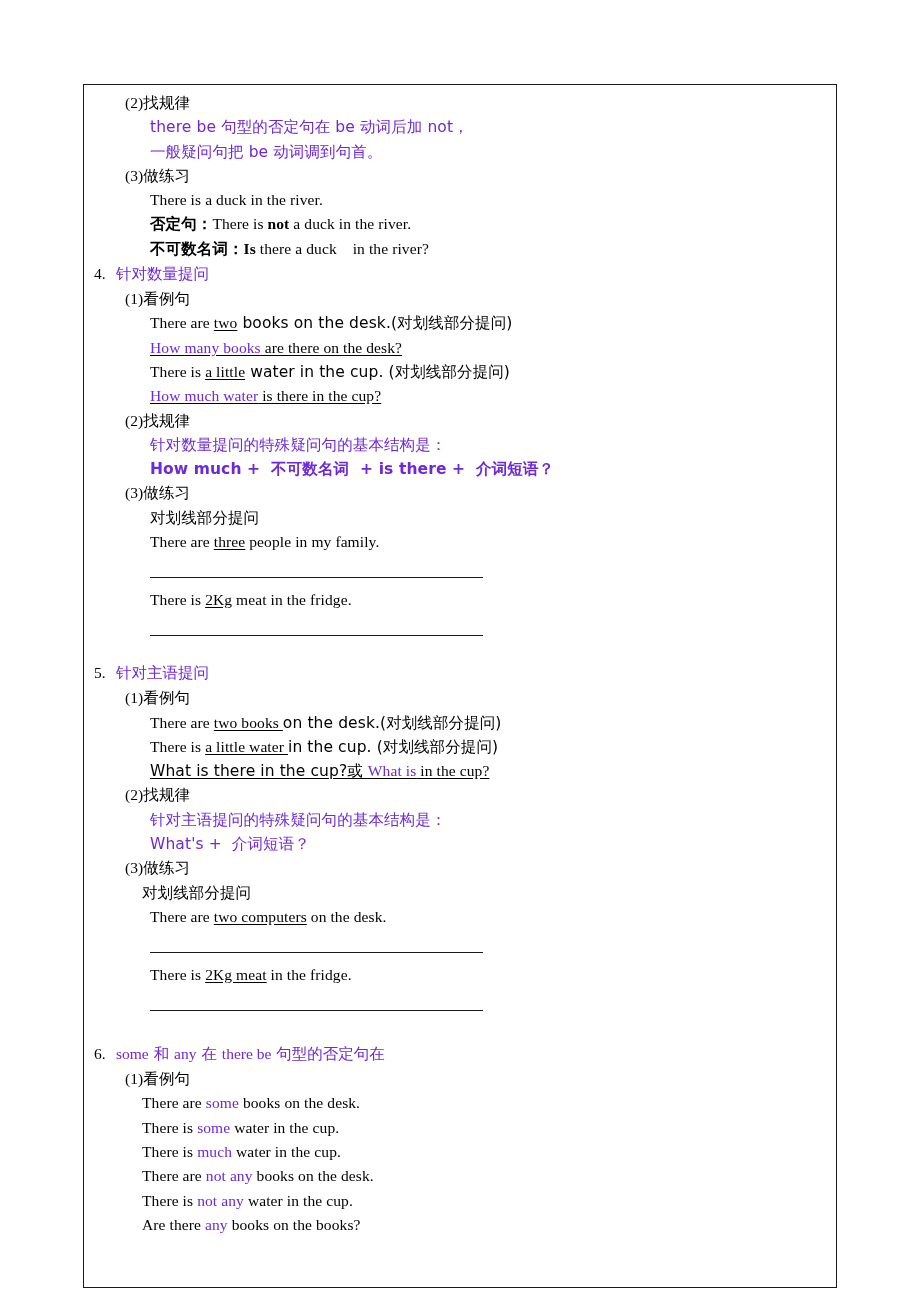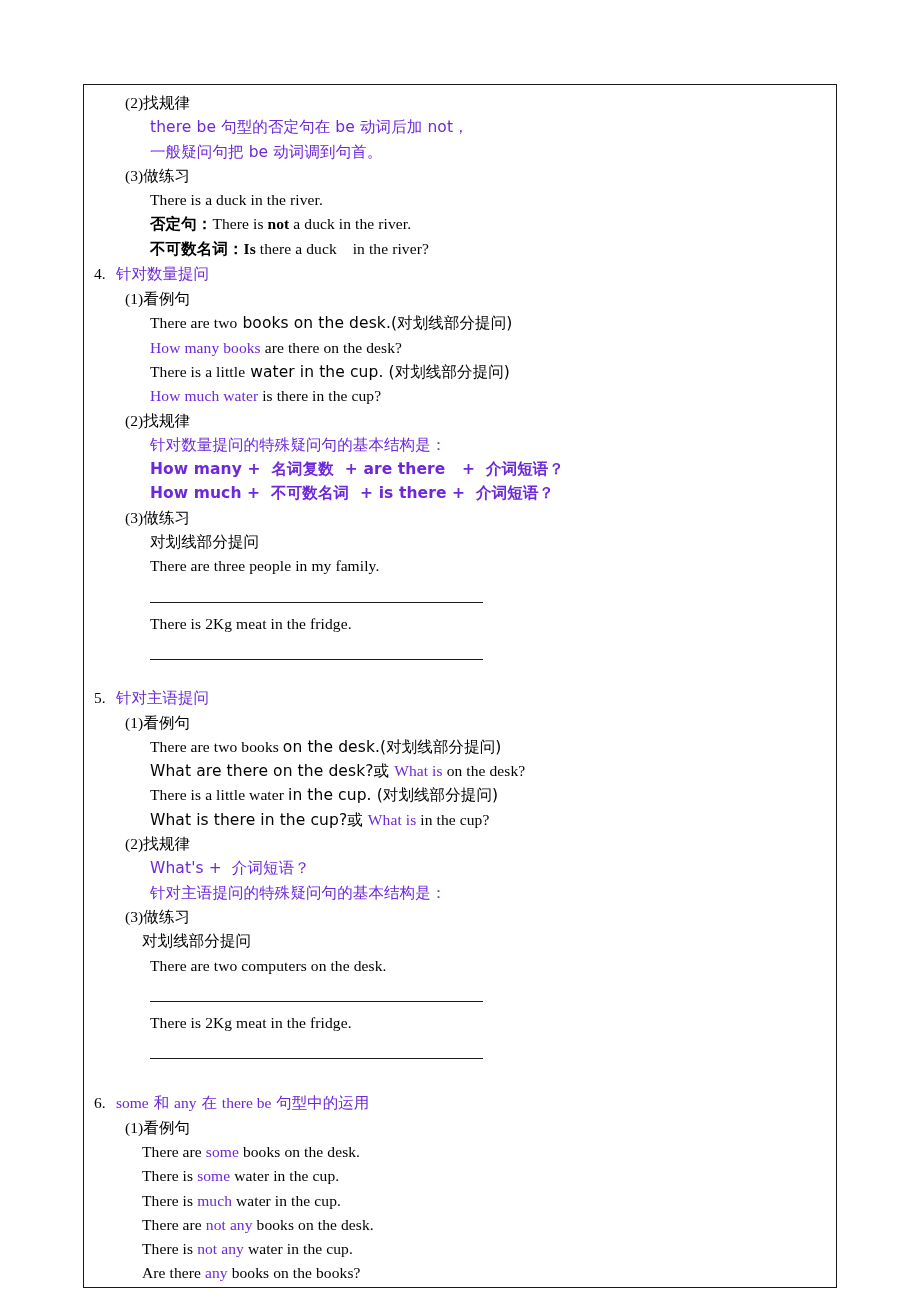--- a/index.html
+++ b/index.html
@@ -42,21 +42,21 @@
   
   .ln {
     font-size: 15.5px;
     line-height: 24.3px;
     white-space: pre;
     letter-spacing: 0.1px;
   }
   .red   { color: #6d28d9; }
   .black { color: #000000; }
   .b     { font-weight: bold; }
-  .u     { text-underline-offset: 1.5px; }
+  .u     { text-decoration: underline; text-underline-offset: 1.5px; }
 
   
   .lvl-num   { padding-left: 2px; }     
   .lvl-sub   { padding-left: 33px; }    
   .lvl-body  { padding-left: 58px; }    
   .lvl-body2 { padding-left: 50px; }    
 
   .numhead {
     font-size: 15.5px;
     line-height: 26px;
@@ -105,54 +105,52 @@
       <div class="ln lvl-body black"><span class="b cjk">不可数名词：</span><span class="b">Is</span><span> there a duck    in the river?</span></div>
 
       <div class="numhead lvl-num"><span class="idx">4.</span><span class="red cjk">针对数量提问</span></div>
       <div class="ln lvl-sub black">(1)看例句</div>
       <div class="ln lvl-body black"><span>There are </span><span class="u">two</span><span class="cjk"> books on the desk.(对划线部分提问)</span></div>
       <div class="ln lvl-body u"><span class="red">How many books</span><span class="black"> are there on the desk?</span></div>
       <div class="ln lvl-body black"><span>There is </span><span class="u">a little</span><span class="cjk"> water in the cup. (对划线部分提问)</span></div>
       <div class="ln lvl-body u"><span class="red">How much water</span><span class="black"> is there in the cup?</span></div>
       <div class="ln lvl-sub black">(2)找规律</div>
       <div class="ln lvl-body red cjk">针对数量提问的特殊疑问句的基本结构是：</div>
-      <div class="ln lvl-body red b cjk">How many +  名词复数  + are there   +  介词短语？</div>
       <div class="ln lvl-body red b cjk">How much +  不可数名词  + is there +  介词短语？</div>
       <div class="ln lvl-sub black">(3)做练习</div>
       <div class="ln lvl-body black cjk">对划线部分提问</div>
       <div class="ln lvl-body black"><span>There are </span><span class="u">three</span><span> people in my family.</span></div>
       <div class="gap-sm"></div>
       <div class="answer-line"></div>
       <div class="ln lvl-body black"><span>There is </span><span class="u">2Kg</span><span> meat in the fridge.</span></div>
       <div class="gap-sm"></div>
       <div class="answer-line"></div>
 
       <div class="gap-md"></div>
 
       <div class="numhead lvl-num"><span class="idx">5.</span><span class="red cjk">针对主语提问</span></div>
       <div class="ln lvl-sub black">(1)看例句</div>
       <div class="ln lvl-body black"><span>There are </span><span class="u">two books </span><span class="cjk">on the desk.(对划线部分提问)</span></div>
-      <div class="ln lvl-body u"><span class="black cjk">What are there on the desk?或 </span><span class="red">What is</span><span class="black"> on the desk?</span></div>
       <div class="ln lvl-body black"><span>There is </span><span class="u">a little water </span><span class="cjk">in the cup. (对划线部分提问)</span></div>
       <div class="ln lvl-body u"><span class="black cjk">What is there in the cup?或 </span><span class="red">What is</span><span class="black"> in the cup?</span></div>
       <div class="ln lvl-sub black">(2)找规律</div>
+      <div class="ln lvl-body red cjk">针对主语提问的特殊疑问句的基本结构是：</div>
       <div class="ln lvl-body red cjk">What's +  介词短语？</div>
-      <div class="ln lvl-body red cjk">针对主语提问的特殊疑问句的基本结构是：</div>
       <div class="ln lvl-sub black">(3)做练习</div>
       <div class="ln lvl-body2 black cjk">对划线部分提问</div>
       <div class="ln lvl-body black"><span>There are </span><span class="u">two computers</span><span> on the desk.</span></div>
       <div class="gap-sm"></div>
       <div class="answer-line"></div>
       <div class="ln lvl-body black"><span>There is </span><span class="u">2Kg meat</span><span> in the fridge.</span></div>
       <div class="gap-sm"></div>
       <div class="answer-line"></div>
 
       <div class="gap-lg"></div>
 
-      <div class="numhead lvl-num"><span class="idx">6.</span><span class="red">some</span><span class="red cjk"> 和 </span><span class="red">any</span><span class="red cjk"> 在 </span><span class="red">there be</span><span class="red cjk"> 句型中的运用</span></div>
+      <div class="numhead lvl-num"><span class="idx">6.</span><span class="red">some</span><span class="red cjk"> 和 </span><span class="red">any</span><span class="red cjk"> 在 </span><span class="red">there be</span><span class="red cjk"> 句型的否定句在</span></div>
       <div class="ln lvl-sub black">(1)看例句</div>
 
       <div class="ln lvl-body2 black"><span>There are </span><span class="red">some</span><span> books on the desk.</span></div>
       <div class="ln lvl-body2 black"><span>There is </span><span class="red">some</span><span> water in the cup.</span></div>
       <div class="ln lvl-body2 black"><span>There is </span><span class="red">much</span><span> water in the cup.</span></div>
       <div class="ln lvl-body2 black"><span>There are </span><span class="red">not any</span><span> books on the desk.</span></div>
       <div class="ln lvl-body2 black"><span>There is </span><span class="red">not any</span><span> water in the cup.</span></div>
       <div class="ln lvl-body2 black"><span>Are there </span><span class="red">any</span><span> books on the books?</span></div>
       <div class="ln lvl-body2 black"></div>
 

